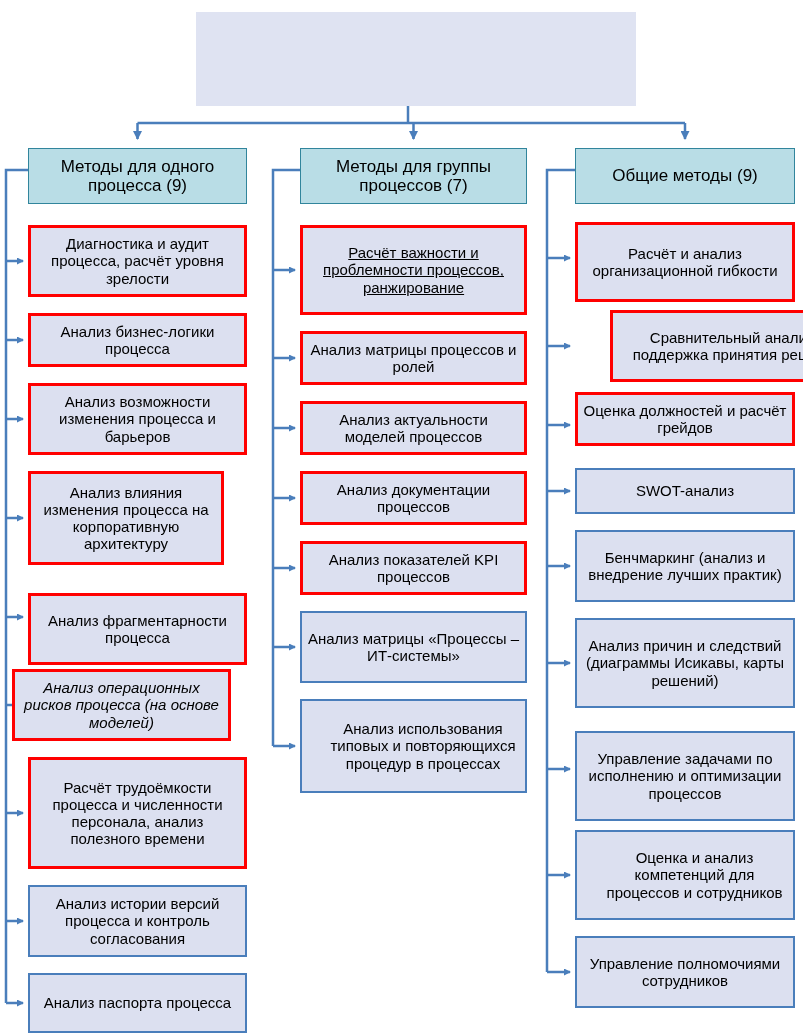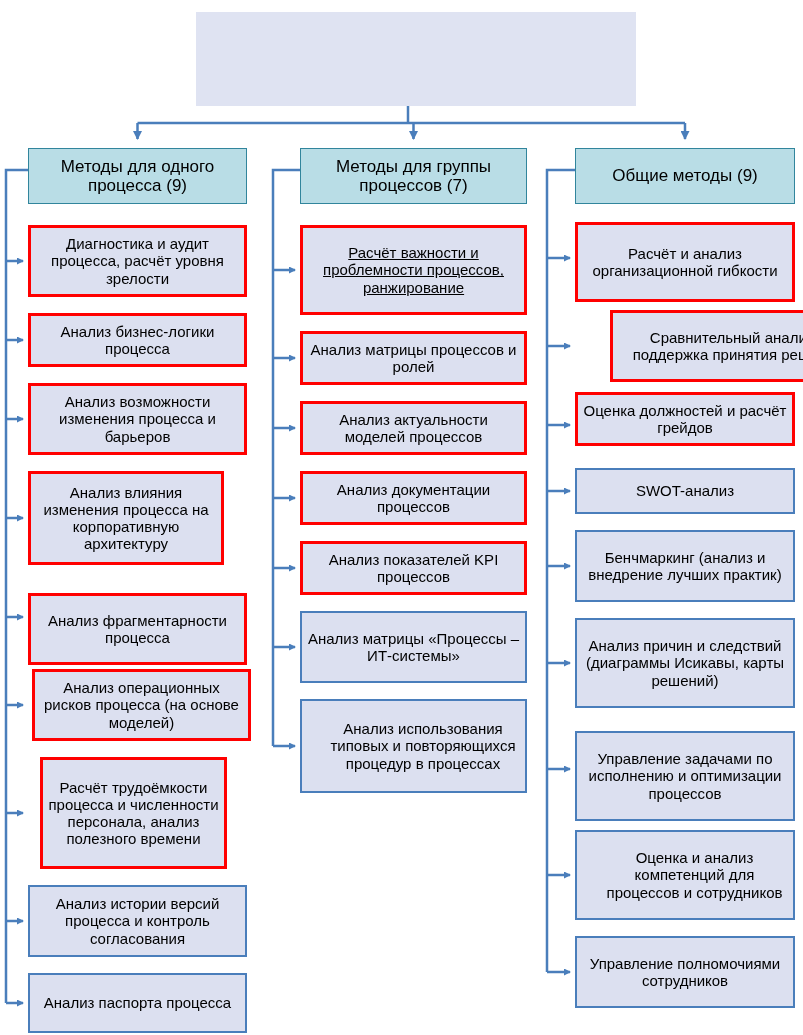--- a/index.html
+++ b/index.html
@@ -82,22 +82,22 @@
 
   <div class="shadow" style="left:196px;top:12px;width:440px;height:94px;"></div>
 
   <div id="nodes">
       <div class="box head-box" style="left: 28px; top: 148px; width: 219px; height: 56px;">Методы для одного процесса (9)</div>
       <div class="box leaf red" style="left: 28px; top: 225px; width: 219px; height: 72px;">Диагностика и аудит процесса, расчёт уровня зрелости</div>
       <div class="box leaf red" style="left: 28px; top: 313px; width: 219px; height: 54px;">Анализ бизнес-логики процесса</div>
       <div class="box leaf red" style="left: 28px; top: 383px; width: 219px; height: 72px;">Анализ возможности изменения процесса и барьеров</div>
       <div class="box leaf red" style="left: 28px; top: 471px; width: 196px; height: 94px;">Анализ влияния изменения процесса на корпоративную архитектуру</div>
       <div class="box leaf red" style="left: 28px; top: 581px; width: 219px; height: 72px; margin-top: 12px;">Анализ фрагментарности процесса</div>
-      <div class="box leaf red" style="left: 32px; top: 669px; width: 219px; height: 72px;">Анализ операционных рисков процесса (на основе моделей)</div>
-      <div class="box leaf red" style="left: 28px; top: 757px; width: 187px; height: 112px; margin-left: 12px;">Расчёт трудоёмкости процесса и численности персонала, анализ полезного времени</div>
+      <div class="box leaf red" style="left: 12px; top: 669px; width: 219px; height: 72px; font-style: italic;">Анализ операционных рисков процесса (на основе моделей)</div>
+      <div class="box leaf red" style="left: 28px; top: 757px; width: 219px; height: 112px;">Расчёт трудоёмкости процесса и численности персонала, анализ полезного времени</div>
       <div class="box leaf blue" style="left: 28px; top: 885px; width: 219px; height: 72px;">Анализ истории версий процесса и контроль согласования</div>
       <div class="box leaf blue" style="left: 28px; top: 973px; width: 219px; height: 60px;">Анализ паспорта процесса</div>
       <div class="box head-box" style="left: 300px; top: 148px; width: 227px; height: 56px;">Методы для группы процессов (7)</div>
       <div class="box leaf red" style="left: 300px; top: 225px; width: 227px; height: 90px; text-decoration: underline;">Расчёт важности и проблемности процессов, ранжирование</div>
       <div class="box leaf red" style="left: 300px; top: 331px; width: 227px; height: 54px;">Анализ матрицы процессов и ролей</div>
       <div class="box leaf red" style="left: 300px; top: 401px; width: 227px; height: 54px;">Анализ актуальности моделей процессов</div>
       <div class="box leaf red" style="left: 300px; top: 471px; width: 227px; height: 54px;">Анализ документации процессов</div>
       <div class="box leaf red" style="left: 300px; top: 541px; width: 227px; height: 54px;">Анализ показателей KPI процессов</div>
       <div class="box leaf blue" style="left: 300px; top: 611px; width: 227px; height: 72px;">Анализ матрицы «Процессы – ИТ-системы»</div>
       <div class="box leaf blue" style="left: 300px; top: 699px; width: 227px; height: 94px; padding-left: 24px;">Анализ использования типовых и повторяющихся процедур в процессах</div>

